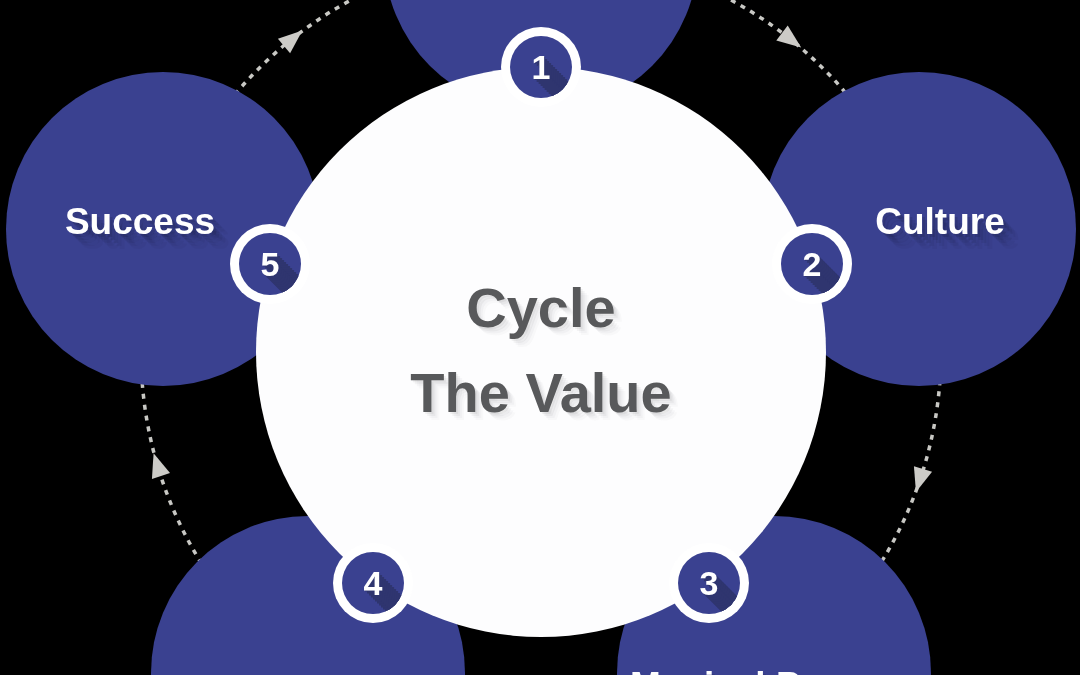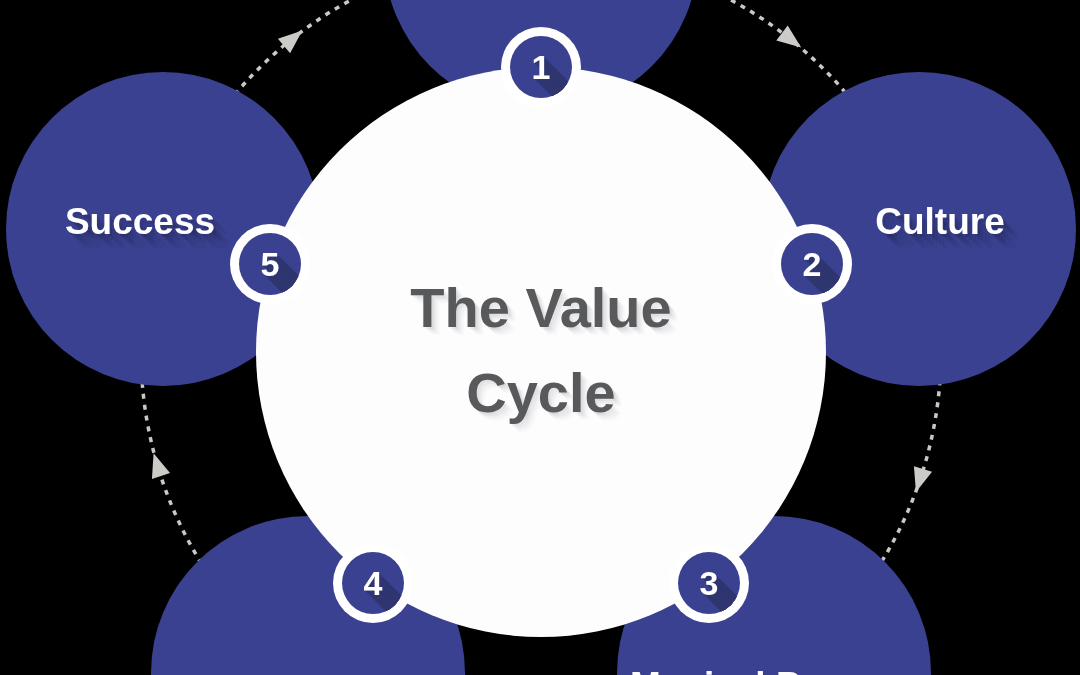--- a/index.html
+++ b/index.html
@@ -119,17 +119,17 @@
       <span class="badge-num">4</span>
     </div>
   </div>
   <div class="badge badge-5">
     <div class="badge-inner">
       <span class="badge-num">5</span>
     </div>
   </div>
 
   <div class="title">
+    <span>Cycle</span>
     <span>The Value</span>
-    <span>Cycle</span>
   </div>
 
 </div>
 
 </body></html>

